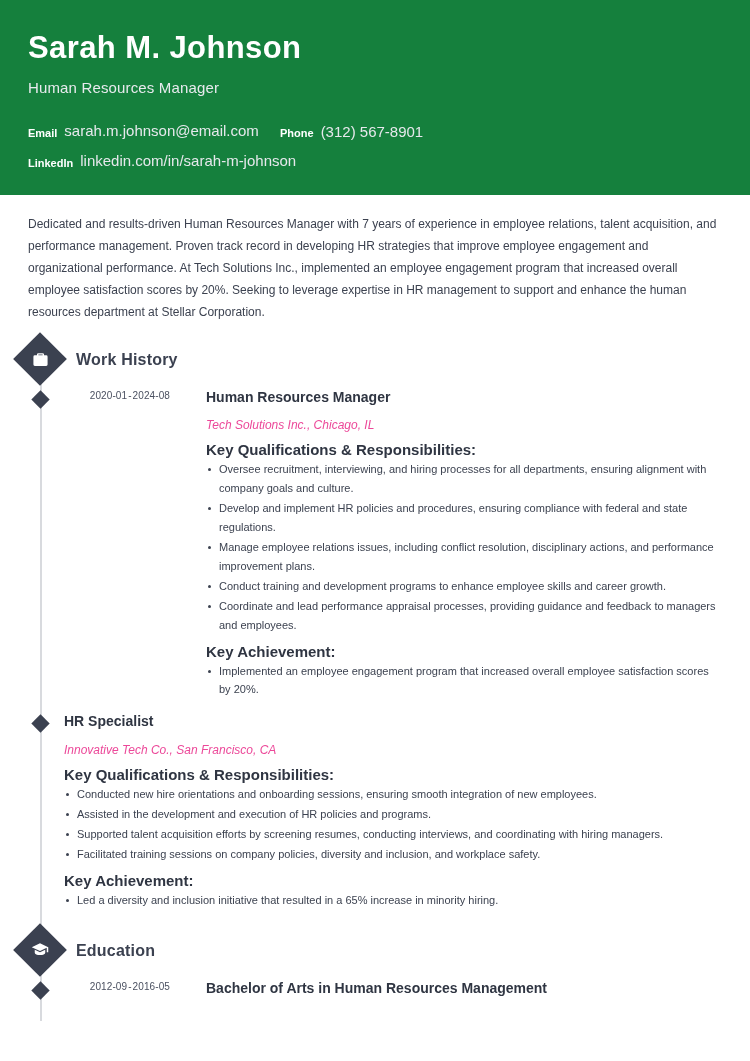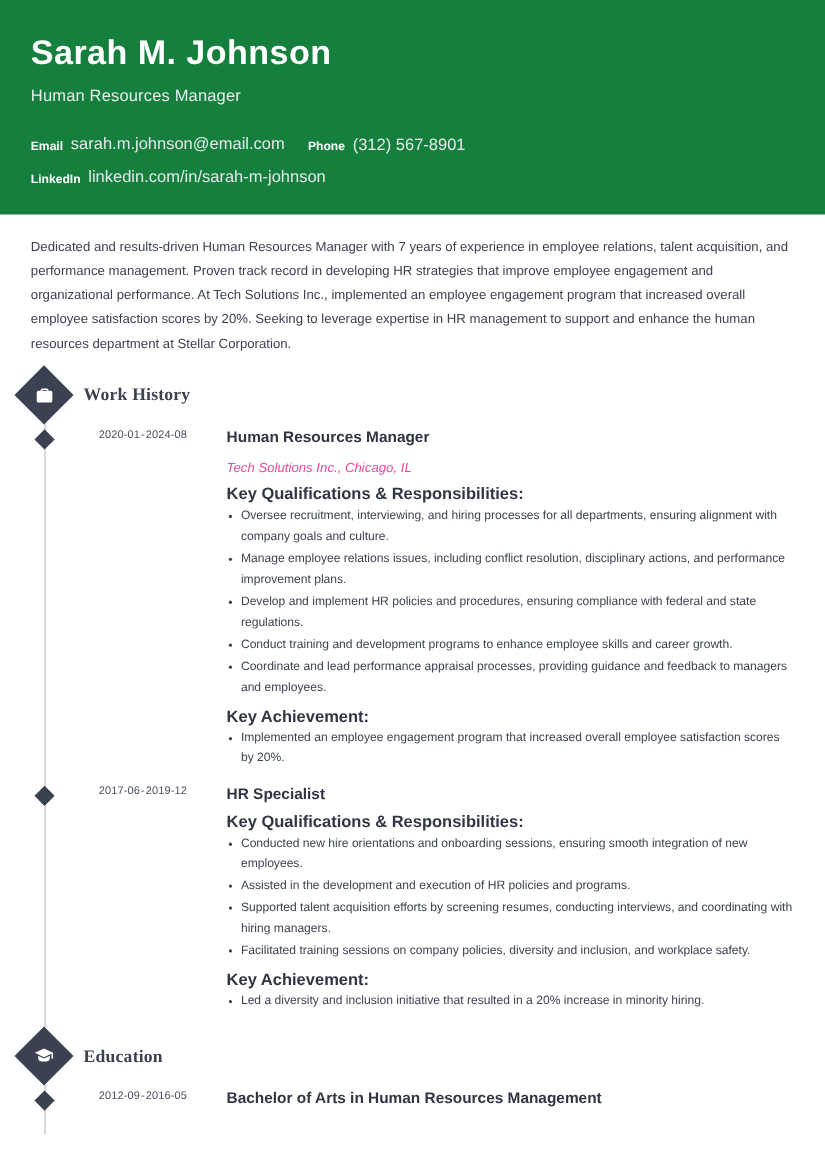--- a/index.html
+++ b/index.html
@@ -96,21 +96,20 @@
 
   .section {
     position: relative;
   }
   .section-head {
     position: relative;
     display: flex;
     align-items: center;
     height: 40px;
     margin-bottom: 4px;
-    font-family: Liberation Serif, serif;
   }
   .diamond-badge {
     position: absolute;
     left: -7px;
     top: 0px;
     width: 38px;
     height: 38px;
     background: #3b4150;
     transform: rotate(45deg);
     display: flex;
@@ -263,49 +262,47 @@
           <div class="entry-marker"></div>
           <div class="entry-dates">
             <span>2020-01</span><span class="dash">-</span><span>2024-08</span>
           </div>
           <div class="entry-body">
             <div class="entry-role">Human Resources Manager</div>
             <div class="entry-company">Tech Solutions Inc., Chicago, IL</div>
             <div class="block-label">Key Qualifications &amp; Responsibilities:</div>
             <ul class="bullets">
               <li>Oversee recruitment, interviewing, and hiring processes for all departments, ensuring alignment with company goals and culture.</li>
+              <li>Develop and implement HR policies and procedures, ensuring compliance with federal and state regulations.</li>
               <li>Manage employee relations issues, including conflict resolution, disciplinary actions, and performance improvement plans.</li>
-              <li>Develop and implement HR policies and procedures, ensuring compliance with federal and state regulations.</li>
               <li>Conduct training and development programs to enhance employee skills and career growth.</li>
               <li>Coordinate and lead performance appraisal processes, providing guidance and feedback to managers and employees.</li>
             </ul>
             <div class="block-label">Key Achievement:</div>
             <ul class="bullets">
               <li>Implemented an employee engagement program that increased overall employee satisfaction scores by 20%.</li>
             </ul>
           </div>
         </div>
 
         <div class="entry">
           <div class="entry-marker"></div>
-          <div class="entry-dates">
-            <span>2017-06</span><span class="dash">-</span><span>2019-12</span>
-          </div>
           <div class="entry-body">
             <div class="entry-role">HR Specialist</div>
+            <div class="entry-company">Innovative Tech Co., San Francisco, CA</div>
             <div class="block-label">Key Qualifications &amp; Responsibilities:</div>
             <ul class="bullets">
               <li>Conducted new hire orientations and onboarding sessions, ensuring smooth integration of new employees.</li>
               <li>Assisted in the development and execution of HR policies and programs.</li>
               <li>Supported talent acquisition efforts by screening resumes, conducting interviews, and coordinating with hiring managers.</li>
               <li>Facilitated training sessions on company policies, diversity and inclusion, and workplace safety.</li>
             </ul>
             <div class="block-label">Key Achievement:</div>
             <ul class="bullets">
-              <li>Led a diversity and inclusion initiative that resulted in a 20% increase in minority hiring.</li>
+              <li>Led a diversity and inclusion initiative that resulted in a 65% increase in minority hiring.</li>
             </ul>
           </div>
         </div>
       </div>
 
       <div class="sec-gap"></div>
 
       <div class="section">
         <div class="section-head">
           <div class="diamond-badge">

